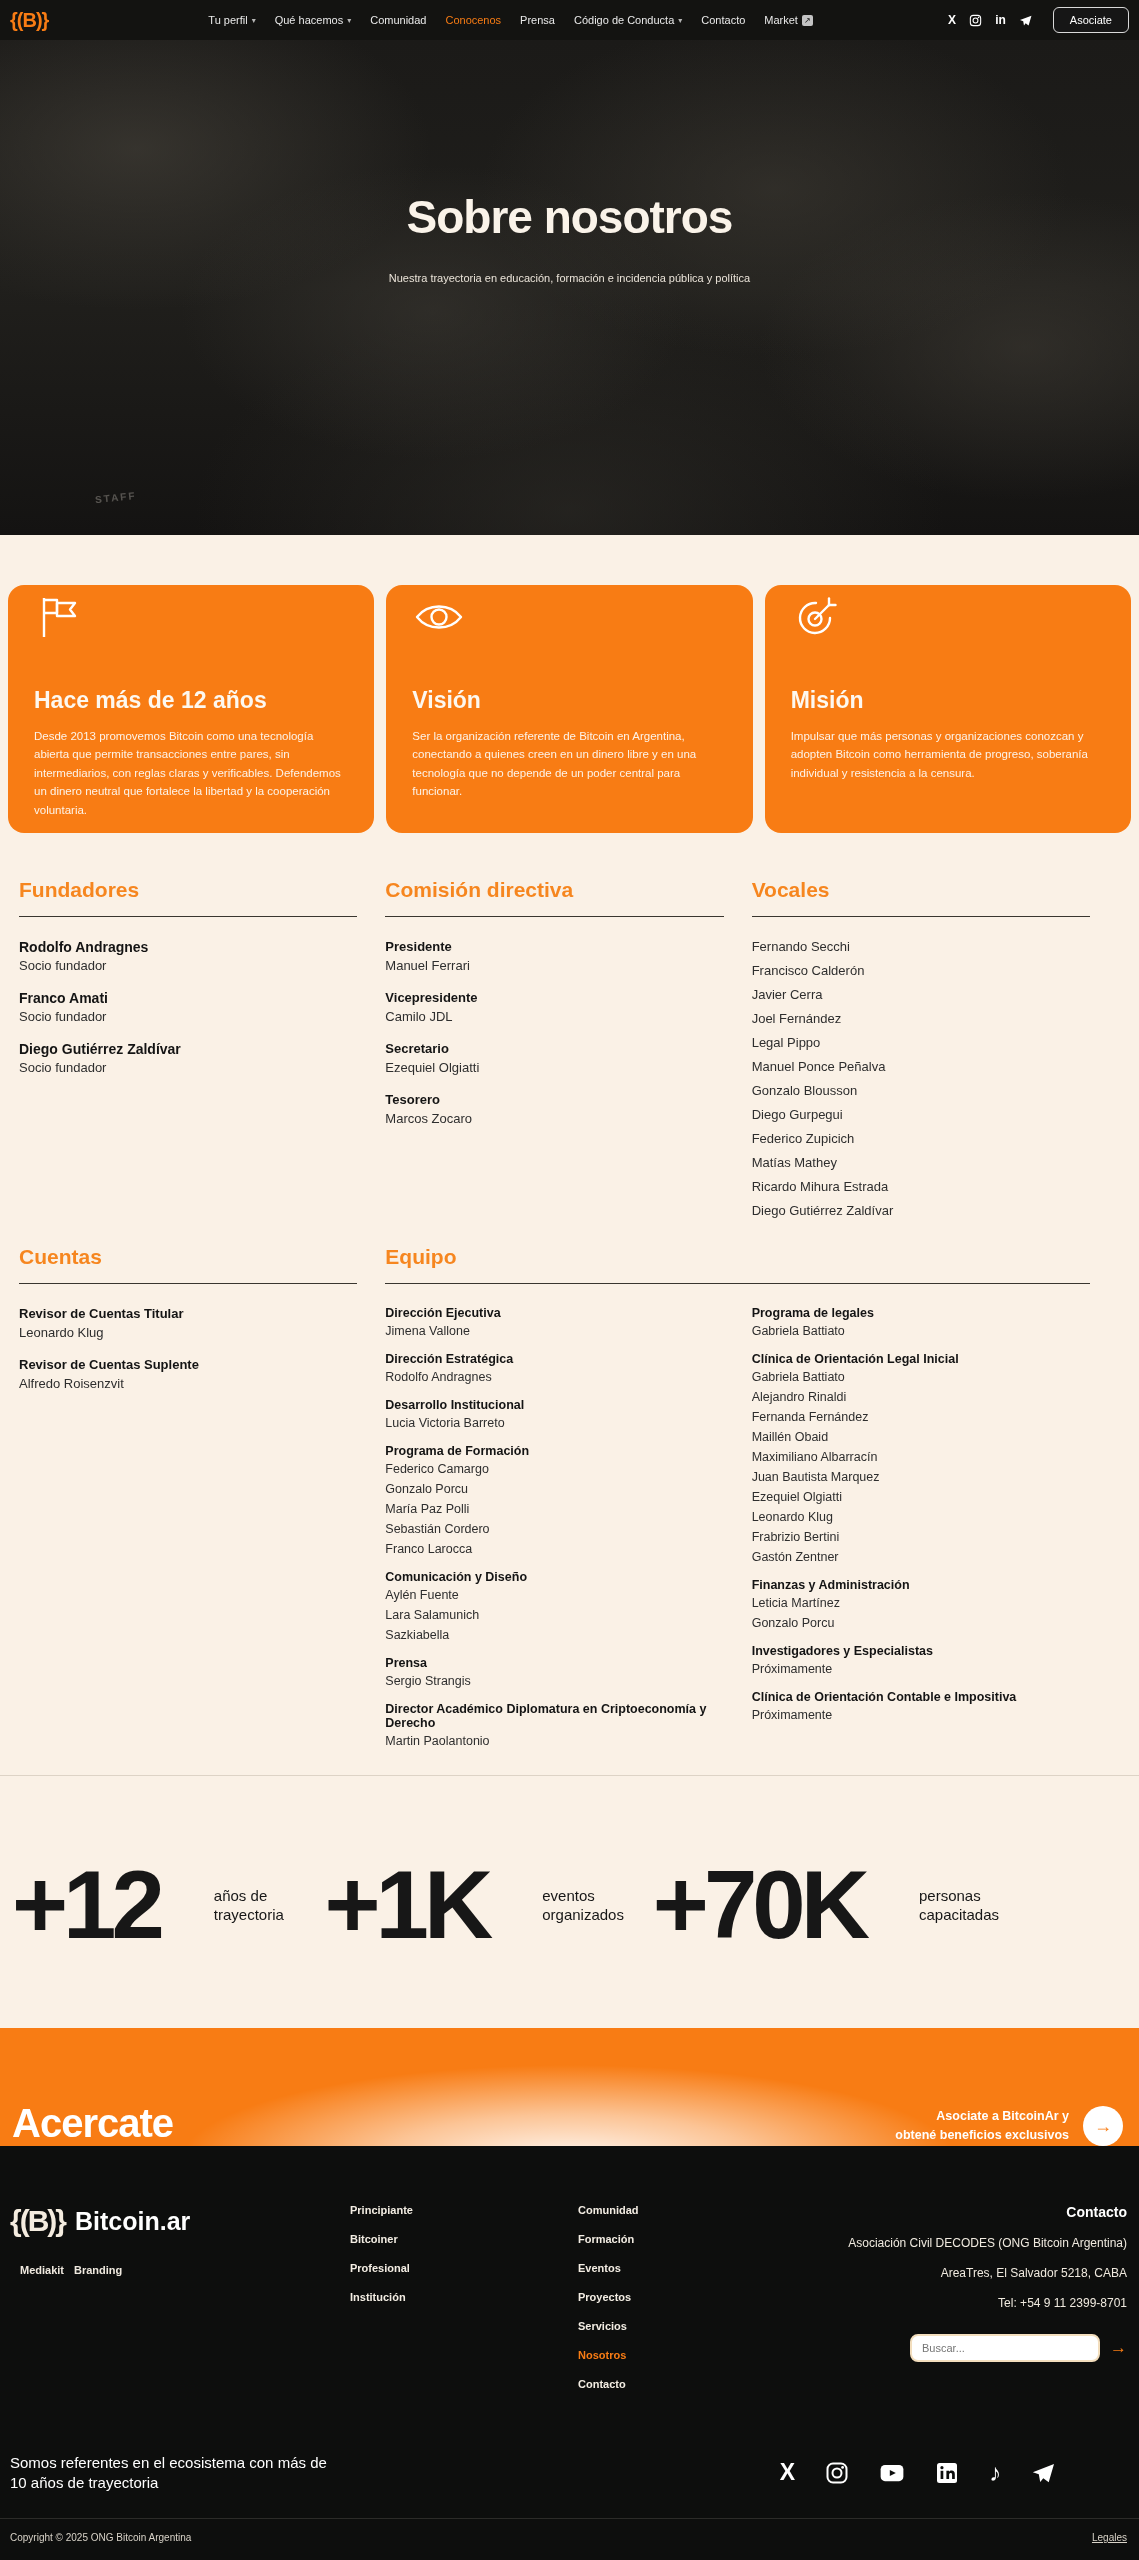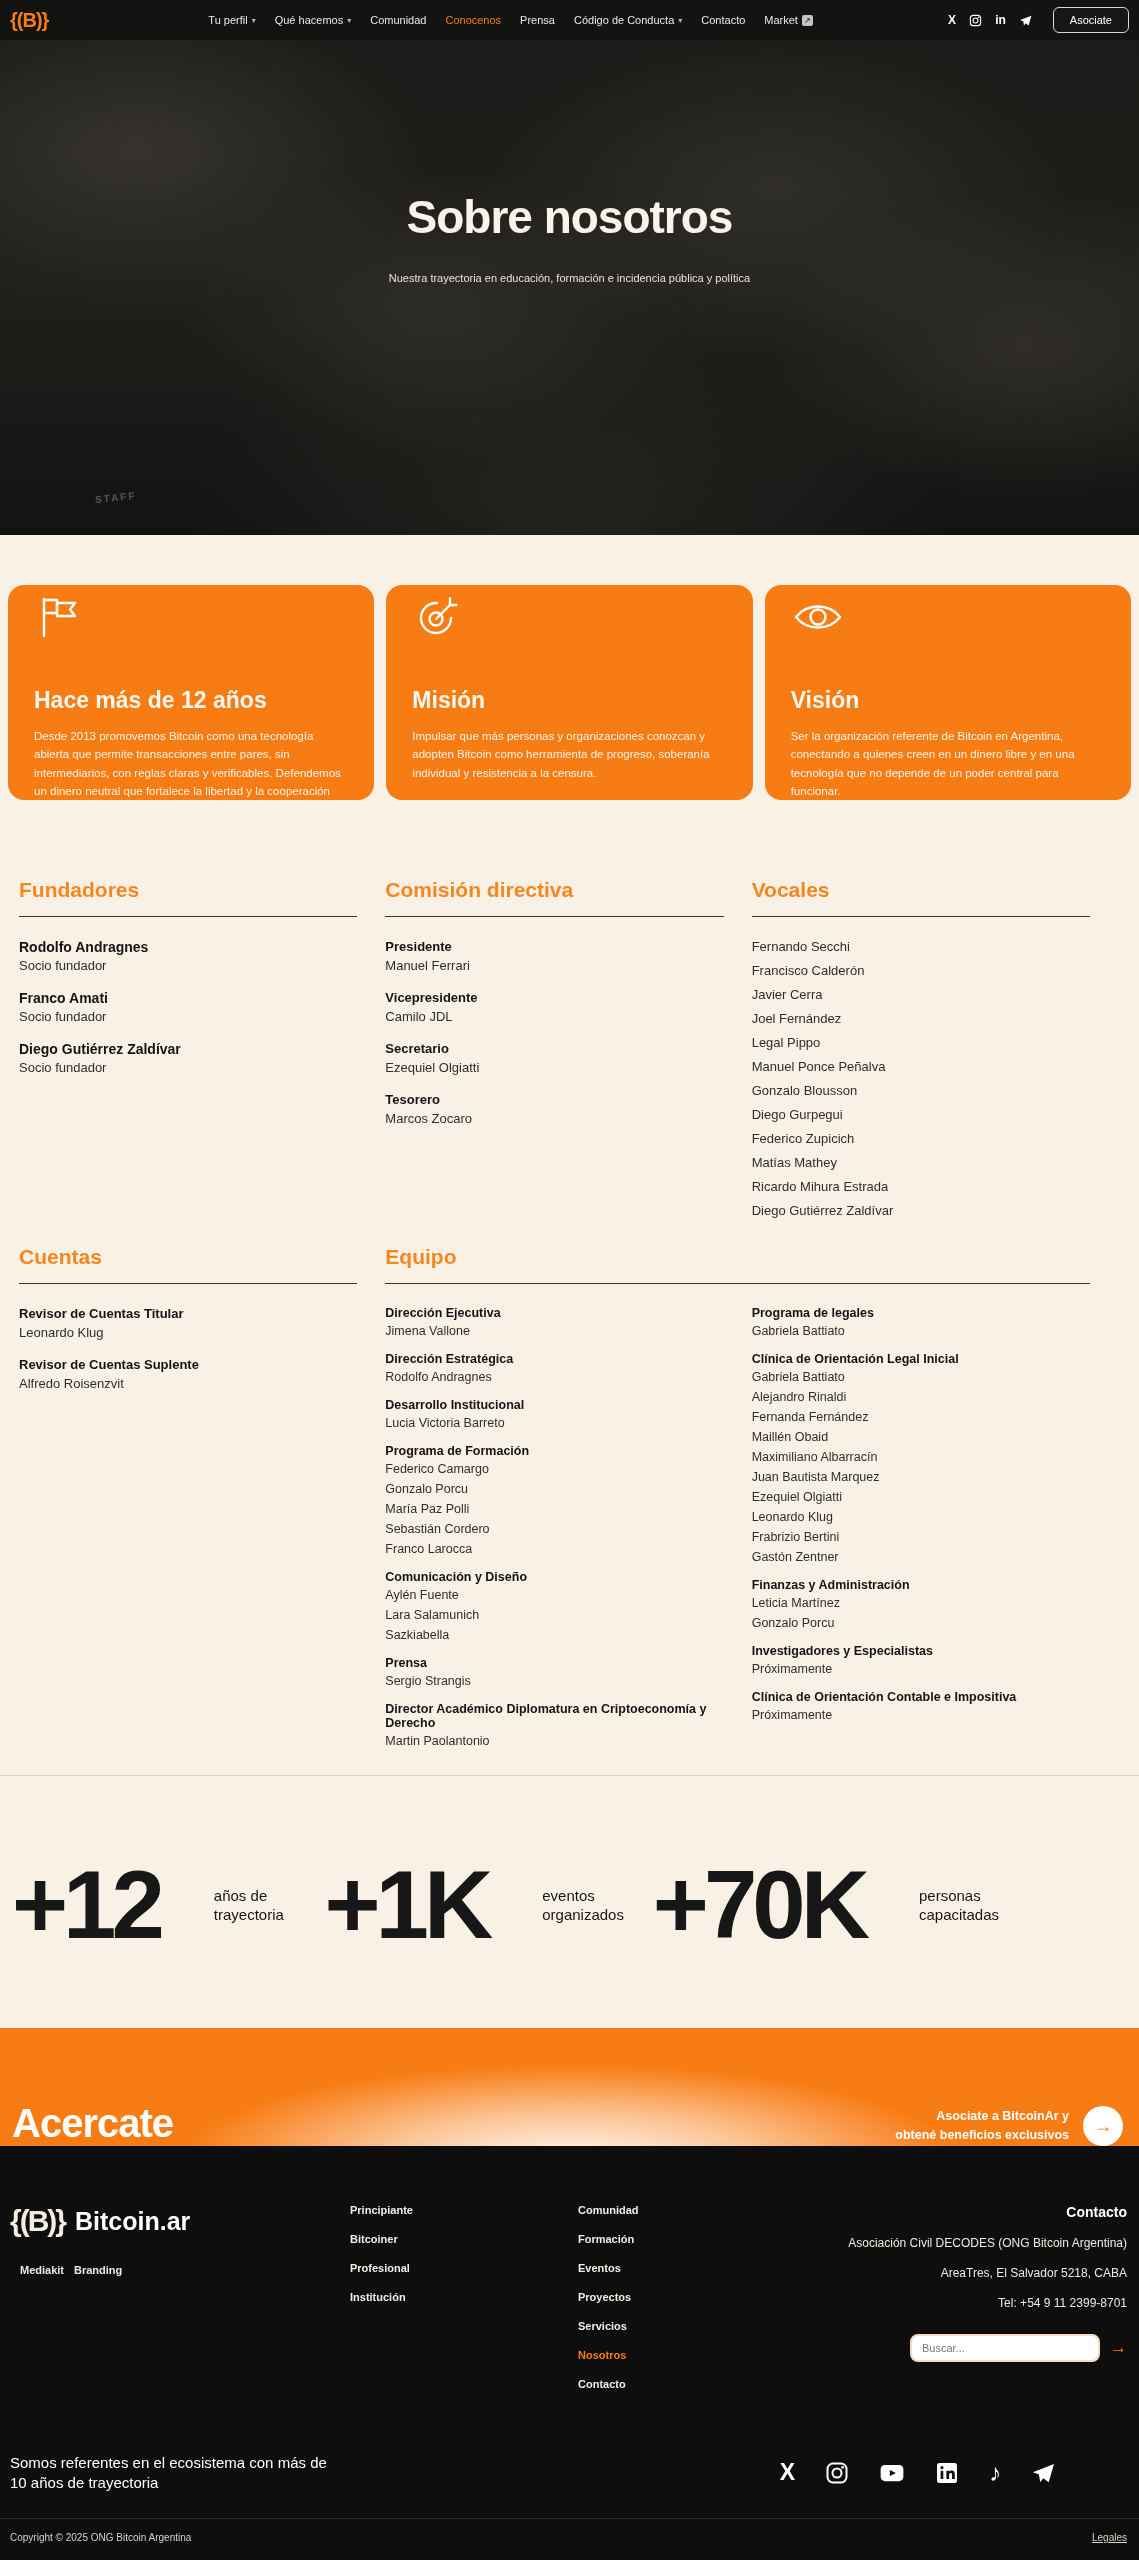--- a/index.html
+++ b/index.html
@@ -36,21 +36,21 @@
       radial-gradient(ellipse 380px 220px at 90% 62%, rgba(66,62,55,.5), rgba(0,0,0,0) 70%),
       radial-gradient(ellipse 500px 280px at 50% 95%, rgba(48,46,41,.55), rgba(0,0,0,0) 75%),
       linear-gradient(180deg,#1b1a18 0%, #201f1c 50%, #141312 100%);
   }
   .hero h1 { margin:150px 0 0; font-size:46px; font-weight:700; color:#faf3e9; letter-spacing:-1px; }
   .hero p { margin:26px auto 0; max-width:440px; font-size:11px; line-height:1.55; color:#eae3d8; }
   .staff-txt { position:absolute; left:95px; top:452px; font-size:10px; font-weight:700; letter-spacing:2px; color:rgba(235,230,220,.3); transform:rotate(-6deg); }
   
   .cards { height:265px; padding:50px 8px 0; display:flex; gap:12px; }
   .card {
-    flex:1; background:#f87c14; border-radius:16px; padding:7px 26px; height:215px;
+    flex:1; background:#f87c14; border-radius:16px; padding:7px 26px; height:248px;
     color:#fff; position:relative;
   }
   .card h3 { margin:0; font-size:23px; font-weight:700; color:#fdf8f0; position:absolute; top:102px; left:26px; right:26px; }
   .card .body { position:absolute; top:142px; left:26px; right:24px; font-size:11.5px; line-height:1.6; color:#fdf3e8; }
   .card svg { display:block; }
   
   .people-grid { display:grid; grid-template-columns:1fr 1fr 1fr; gap:0 28px; padding:0 49px 0 19px; }
   .sec1 { height:445px; padding-top:78px; }
   .sec2 { height:530px; }
   .sec-title {
@@ -186,40 +186,40 @@
         <path d="M10 6 V45"></path>
           <path d="M10 8 H23 V21 H10"></path>
           <path d="M23 11 H41 L36 17.5 41 24 H23 Z"></path>
       </svg>
     </span>
     <h3>Hace más de 12 años</h3>
     <div class="body">Desde 2013 promovemos Bitcoin como una tecnología abierta que permite transacciones entre pares, sin intermediarios, con reglas claras y verificables. Defendemos un dinero neutral que fortalece la libertad y la cooperación voluntaria.</div>
   </div>
   <div class="card">
     <span>
+      <svg width="54" height="50" viewBox="0 0 54 50" fill="none" stroke="#fff" stroke-width="2.4" stroke-linejoin="round">
+        <path d="M5 25 C16 11 38 11 49 25 C38 39 16 39 5 25 Z"></path>
+          <circle cx="27" cy="25" r="7.5"></circle>
+      </svg>
+    </span>
+    <h3>Visión</h3>
+    <div class="body">Ser la organización referente de Bitcoin en Argentina, conectando a quienes creen en un dinero libre y en una tecnología que no depende de un poder central para funcionar.</div>
+  </div>
+  <div class="card">
+    <span>
       <svg width="50" height="50" viewBox="0 0 50 50" fill="none" stroke="#fff" stroke-width="2.4" stroke-linecap="round" stroke-linejoin="round">
         <path d="M39 26 a15 15 0 1 1 -14 -15"></path>
           <circle cx="24" cy="27" r="6.5"></circle>
         <path d="M24 27 L38 13"></path>
           <path d="M38 13 L38 6.5"></path>
           <path d="M38 13 L44.5 13"></path>
       </svg>
     </span>
     <h3>Misión</h3>
     <div class="body">Impulsar que más personas y organizaciones conozcan y adopten Bitcoin como herramienta de progreso, soberanía individual y resistencia a la censura.</div>
-  </div>
-  <div class="card">
-    <span>
-      <svg width="54" height="50" viewBox="0 0 54 50" fill="none" stroke="#fff" stroke-width="2.4" stroke-linejoin="round">
-        <path d="M5 25 C16 11 38 11 49 25 C38 39 16 39 5 25 Z"></path>
-          <circle cx="27" cy="25" r="7.5"></circle>
-      </svg>
-    </span>
-    <h3>Visión</h3>
-    <div class="body">Ser la organización referente de Bitcoin en Argentina, conectando a quienes creen en un dinero libre y en una tecnología que no depende de un poder central para funcionar.</div>
   </div>
 </section>
 
 <section class="sec1 people-grid">
   <div>
     <h2 class="sec-title">Fundadores</h2>
     <div class="entry">
         <div class="nm-bold">Rodolfo Andragnes</div>
         <div class="rl">Socio fundador</div>
       </div>

